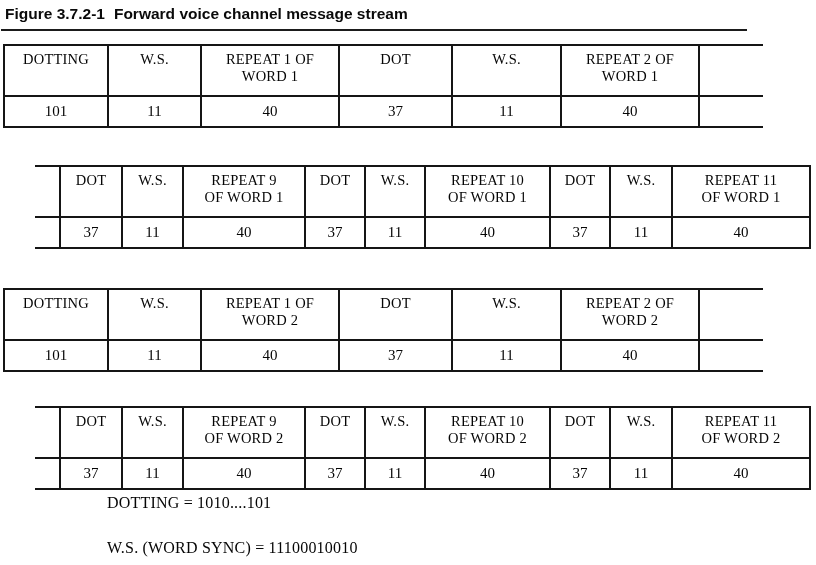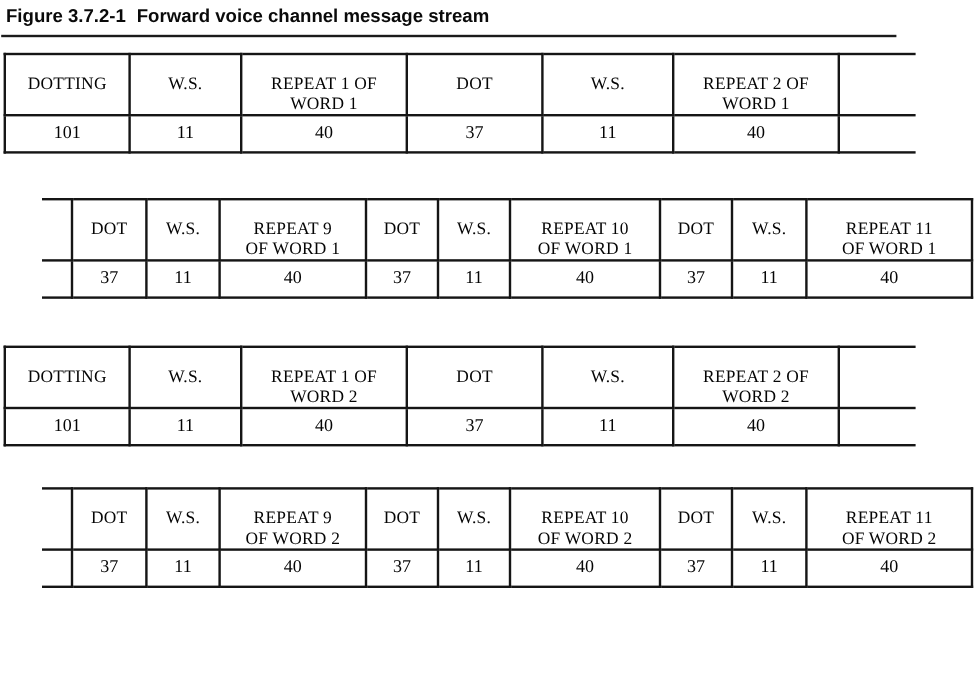--- a/index.html
+++ b/index.html
@@ -24,21 +24,21 @@
     box-sizing:border-box;
     border:2px solid #151515;
     text-align:center;
     font-family:"Liberation Serif", serif;
     font-size:14.5px;
     color:#050505;
     overflow:hidden;
     padding:0 1px;
   }
   table.band td.h {
-    height:51px; vertical-align:top; padding-top:16px;
+    height:51px; vertical-align:top; padding-top:5px;
     line-height:16.5px; white-space:pre-line; letter-spacing:0.2px;
   }
   table.band td.v {
     height:31px; vertical-align:middle; font-size:15px;margin-top:12px;
   }
   table.band.open-right tr td:last-child { border-right:none; }
   table.band.open-left  tr td:first-child { border-left:none; }
   .note {
     position:absolute; font-size:16px; color:#060606; white-space:nowrap;
     letter-spacing:0.2px;
@@ -205,14 +205,16 @@
       <td class="v">37</td>
       <td class="v">11</td>
       <td class="v">40</td>
       <td class="v">37</td>
       <td class="v">11</td>
       <td class="v">40</td>
     </tr>
   </tbody>
     </table>
 
+  <div class="note" id="note-dotting">DOTTING = 1010....101</div>
+  <div class="note" id="note-word-sync">W.S. (WORD SYNC) = 11100010010</div>
 
 </div>
 
 </body></html>

